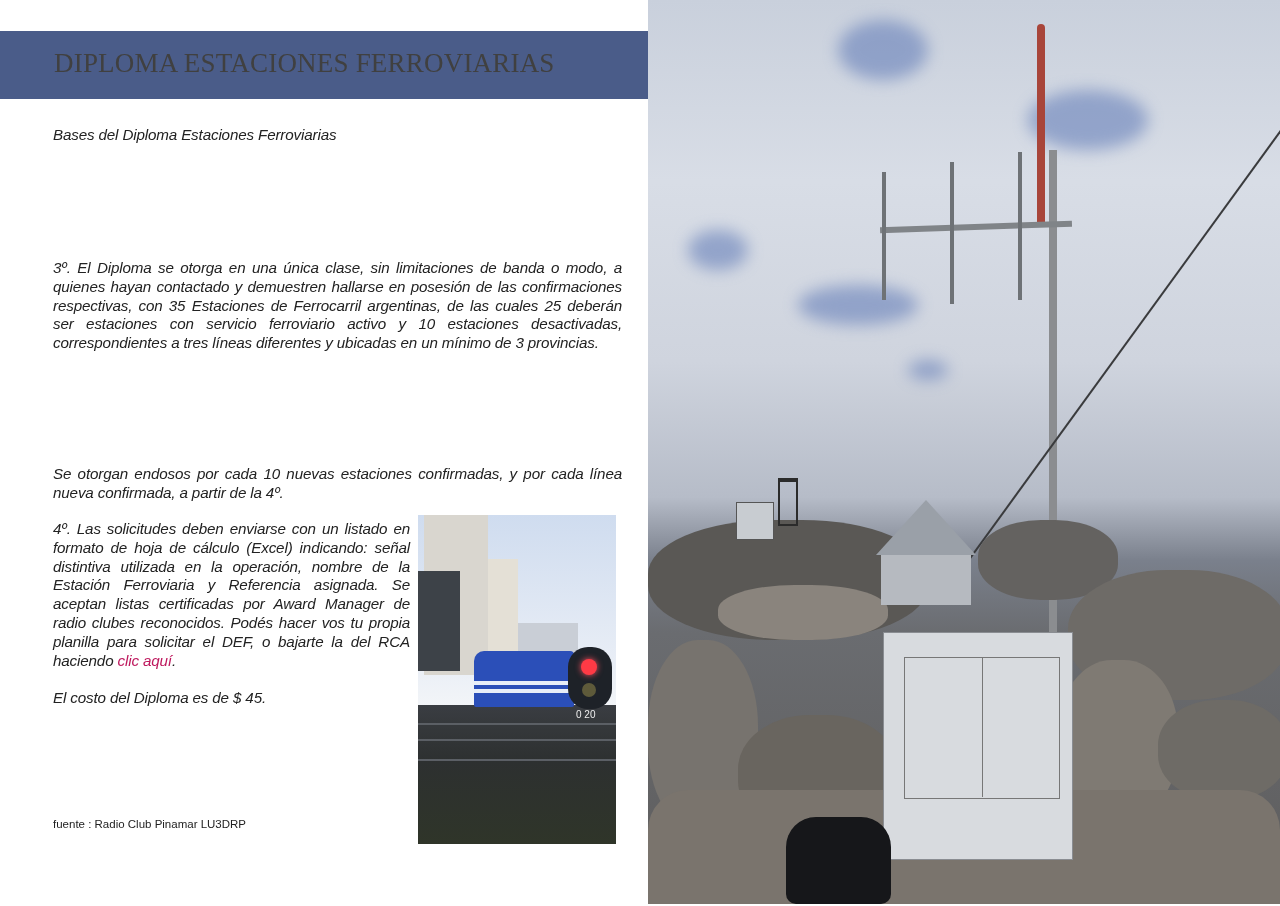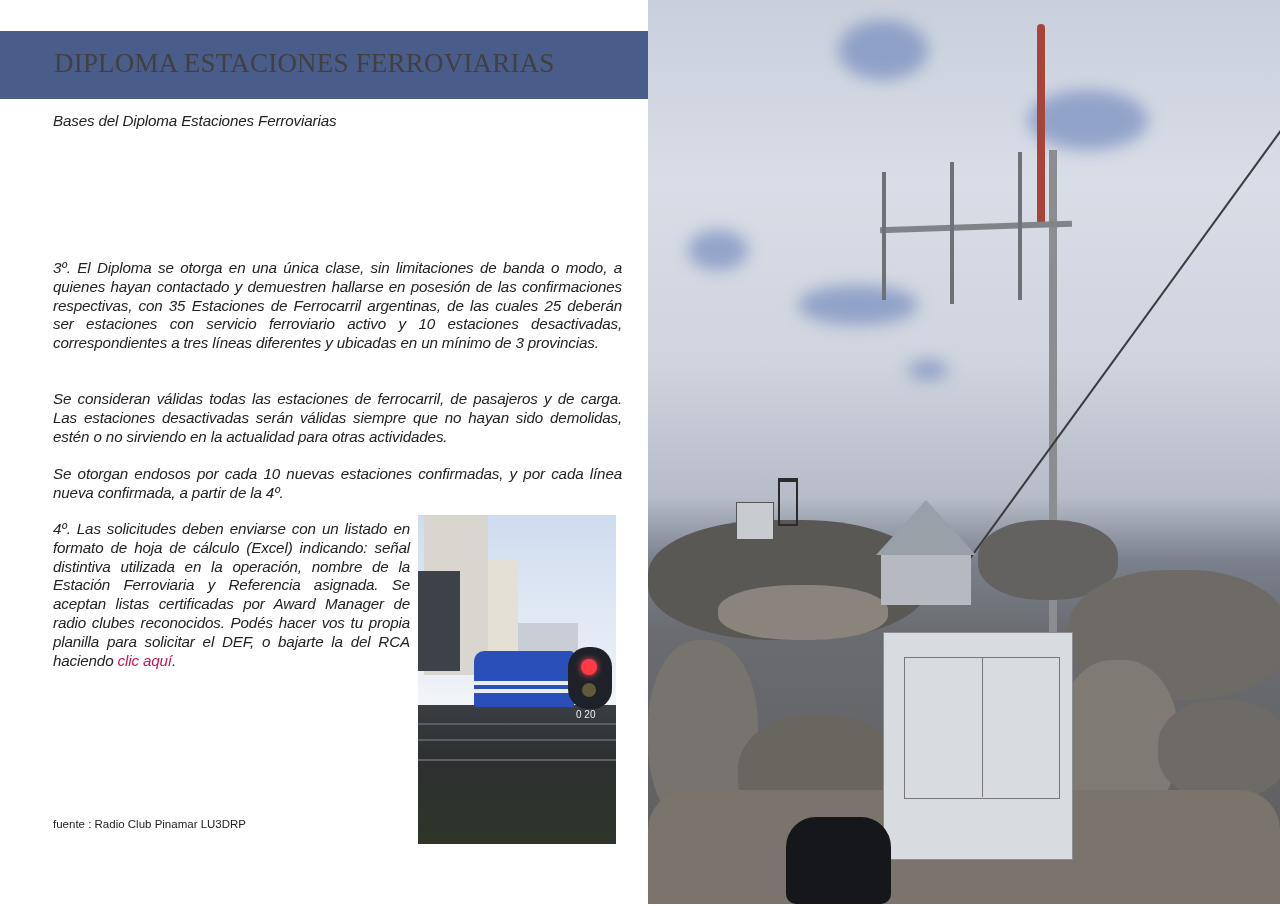--- a/index.html
+++ b/index.html
@@ -1,21 +1,21 @@
 <!DOCTYPE html>
 <html><head>
 <meta charset="utf-8">
 <style>
   html, body { margin:0; padding:0; }
   body { width:1280px; height:906px; background:#ffffff; position:relative; overflow:hidden; font-family:"Liberation Sans", sans-serif; }
   .left { position:absolute; left:0; top:0; width:648px; height:906px; background:#fff; }
   .header-band { position:absolute; left:0; top:31px; width:648px; height:68px; background:#4a5c89; }
   .header-title { position:absolute; left:54px; top:48px; color:#404040; font-family:"Liberation Serif", serif; font-size:27px; letter-spacing:0.2px; white-space:nowrap; }
   .body-text { position:absolute; left:53px; width:569px; color:#222; font-style:italic; font-size:15.2px; line-height:18.8px; text-align:justify; letter-spacing:-0.15px; }
-  .subtitle { top:112px; }
+  .subtitle { top:126px; }
   .p1 { top:147px; }
   .p2 { top:203px; }
   .p3 { top:259px; }
   .p4 { top:390px; }
   .p5 { top:465px; }
   .p6 { top:520px; width:357px; }
   .p7 { top:689px; width:357px; }
   .source { position:absolute; left:53px; top:818px; font-size:11.5px; color:#222; }
   .link { color:#be185d; text-decoration:none; }
 
@@ -52,26 +52,26 @@
 </style>
 </head>
 <body>
 
 <div class="left">
   <div class="header-band"></div>
   <div class="header-title">DIPLOMA ESTACIONES FERROVIARIAS</div>
 
   <div class="body-text subtitle">Bases del Diploma Estaciones Ferroviarias</div>
   <div class="body-text p3">3º. El Diploma se otorga en una única clase, sin limitaciones de banda o modo, a quienes hayan contactado y demuestren hallarse en posesión de las confirmaciones respectivas, con 35 Estaciones de Ferrocarril argentinas, de las cuales 25 deberán ser estaciones con servicio ferroviario activo y 10 estaciones desactivadas, correspondientes a tres líneas diferentes y ubicadas en un mínimo de 3 provincias.</div>
-  <div class="body-text p4">Se consideran válidas todas las estaciones de ferrocarril, de pasajeros y de carga. Las estaciones desactivadas serán válidas siempre que no hayan sido demolidas, estén o no sirviendo en la actualidad para otras actividades.</div>
   <div class="body-text p5">Se otorgan endosos por cada 10 nuevas estaciones confirmadas, y por cada línea nueva confirmada, a partir de la 4º.</div>
 
   <div class="body-text p6">
     <span>4º. Las solicitudes deben enviarse con un listado en formato de hoja de cálculo (Excel) indicando: señal distintiva utilizada en la operación, nombre de la Estación Ferroviaria y Referencia asignada. Se aceptan listas certificadas por Award Manager de radio clubes reconocidos. Podés hacer vos tu propia planilla para solicitar el DEF, o bajarte la del RCA haciendo </span><a href="#" class="link">clic aquí</a><span>.</span>
   </div>
+  <div class="body-text p7">El costo del Diploma es de $ 45.</div>
 
   <div class="source">fuente : Radio Club Pinamar LU3DRP</div>
 
   <div class="train-photo">
     <div class="bldg" style="left:6px;top:0;width:64px;height:160px;background:#d9d6cf;"></div>
     <div class="bldg" style="left:70px;top:44px;width:30px;height:110px;background:#e4e0d6;"></div>
     <div class="bldg" style="left:0;top:56px;width:42px;height:100px;background:#3d4248;"></div>
     <div class="bldg" style="left:100px;top:108px;width:60px;height:40px;background:#c9ced6;"></div>
     <div class="ground">
       <div class="rail" style="top:18px;"></div>

